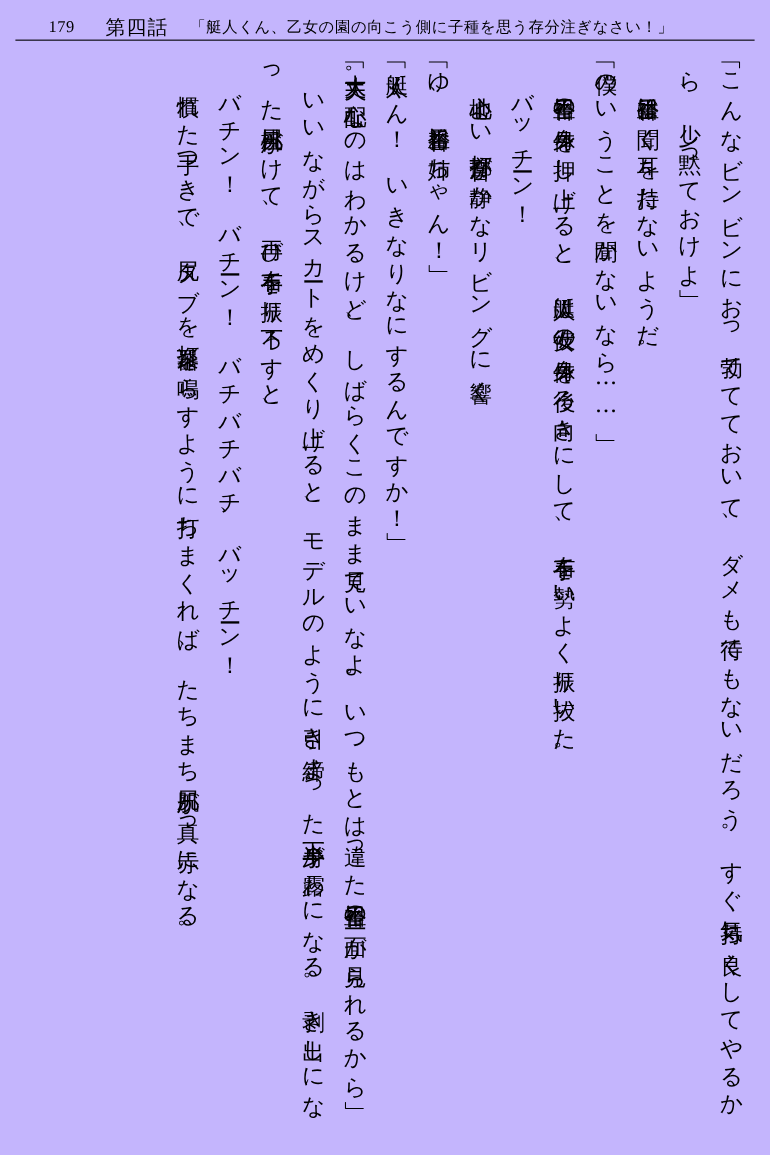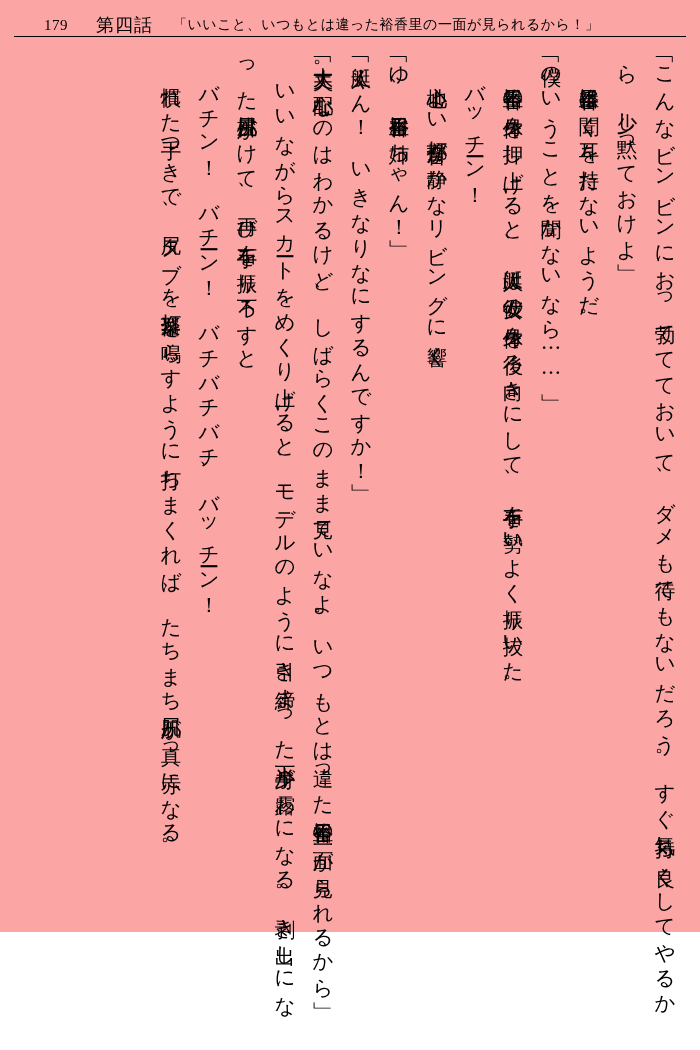--- a/index.html
+++ b/index.html
@@ -10,22 +10,22 @@
   body {
     width: 700px;
     height: 1050px;
     font-family: "Liberation Serif", "DejaVu Serif", serif;
     color: #000000;
     overflow: hidden;
   }
   .page {
     position: relative;
     width: 700px;
-    height: 932px;
-    background: #fca5a5;
+    height: 1050px;
+    background: #c4b5fd;
     box-sizing: border-box;
   }
   
   .header {
     position: absolute;
     top: 8px;
     left: 0;
     width: 700px;
     height: 34px;
     display: flex;
@@ -92,21 +92,21 @@
   }
 </style>
 </head>
 <body>
 
 <div class="page">
 
   <div class="header">
     <span class="folio">179</span>
     <span class="chapter-label">第四話</span>
-    <span class="running-title">「いいこと、いつもとは違った裕香里の一面が見られるから！」</span>
+    <span class="running-title">「艇人くん、乙女の園の向こう側に子種を思う存分注ぎなさい！」</span>
   </div>
   <div class="header-rule"></div>
 
   <div class="body-area">
     <div class="vtext">
       <p>「こんなビンビンにおっ勃ててておいて、ダメも待てもないだろう。すぐ気持ち良くしてやるから、少し黙っておけよ」</p>
       <p class="ind">裕香里は聞く耳を持たないようだ。</p>
       <p>「僕のいうことを聞かないなら……」</p>
       <p class="ind">裕香里の身体を押し上げると、艇人は彼女の身体を後ろ向きにして、右手を勢いよく振り抜いた。</p>
       <p class="ind">バッチーン！</p>

